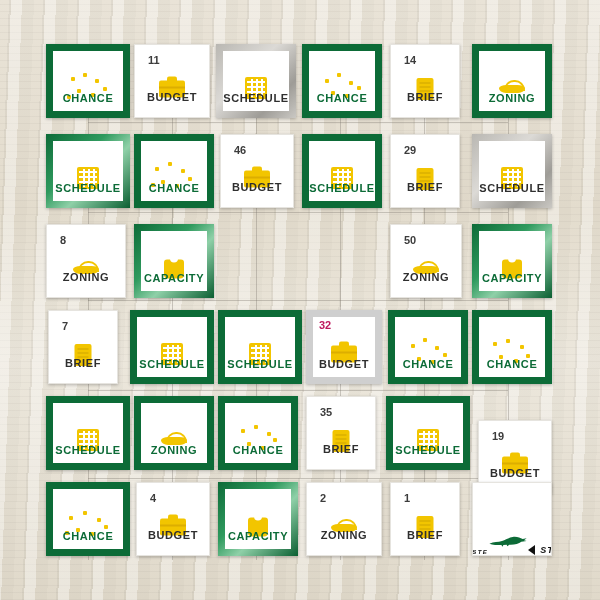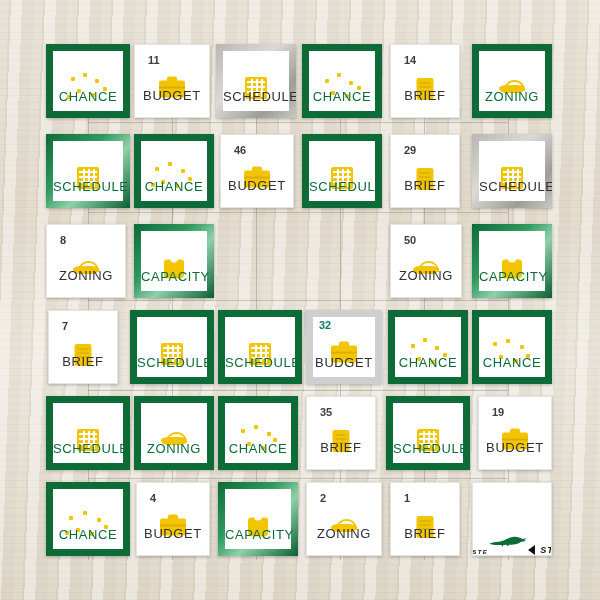--- a/index.html
+++ b/index.html
@@ -42,33 +42,33 @@
   }
   .tile .num{
     position:absolute;left:6px;top:3px;
     font-size:11px;font-weight:bold;line-height:1;
   }
   .tile .art{
     position:absolute;left:0;right:0;top:16px;height:42px;
   }
   .tile .lbl{
     position:absolute;left:0;right:0;bottom:7px;
-    text-align:center;font-size:13px;font-weight:normal;
+    text-align:center;font-size:11px;font-weight:bold;
     letter-spacing:0.6px;
   }
   
   .t-green{background:#0c6b37;padding:7px;}
   .t-green .inner{background:#ffffff;width:100%;height:100%;}
   .t-green .num{color:#ffffff;}
   .t-green .lbl{color:#0c6b37;}
 
   
   .t-grey{background:#cfcfcf;padding:7px;}
   .t-grey .inner{background:#ffffff;width:100%;height:100%;}
-  .t-grey .num{color:#0f766e;}
+  .t-grey .num{color:#be185d;}
   .t-grey .lbl{color:#2f2f2f;}
 
   
   .t-white{background:#ffffff;padding:7px;border:1px solid #e6e4df;}
   .t-white .inner{background:#ffffff;width:100%;height:100%;}
   .t-white .num{color:#3c3c3c;}
   .t-white .lbl{color:#2f2f2f;}
 
   
   .t-tex{
@@ -430,21 +430,21 @@
   </div>
   <div class="tile t-green" style="left:386px;top:396px;width:84px;height:74px;">
     <div class="inner">
       <div class="num">20</div>
       <div class="art">
           <div class="ic ic-sched"></div>
         </div>
       <div class="lbl">SCHEDULE</div>
     </div>
   </div>
-  <div class="tile t-white" style="left:478px;top:396px;width:74px;height:74px;align-items:flex-end;">
+  <div class="tile t-white" style="left:478px;top:420px;width:74px;height:74px;align-items:flex-end;">
     <div class="inner">
       <div class="num">19</div>
       <div class="art">
           <div class="ic ic-budget"></div>
         </div>
       <div class="lbl">BUDGET</div>
     </div>
   </div>
 
   <div class="tile t-green" style="left:46px;top:482px;width:84px;height:74px;">

